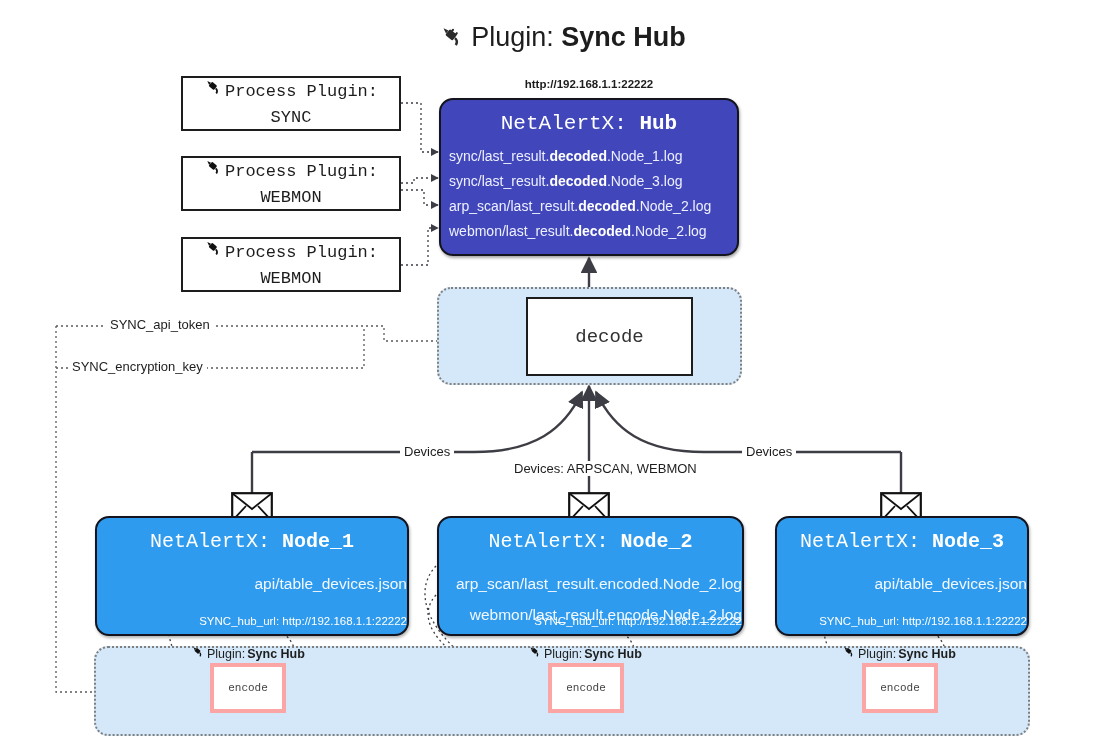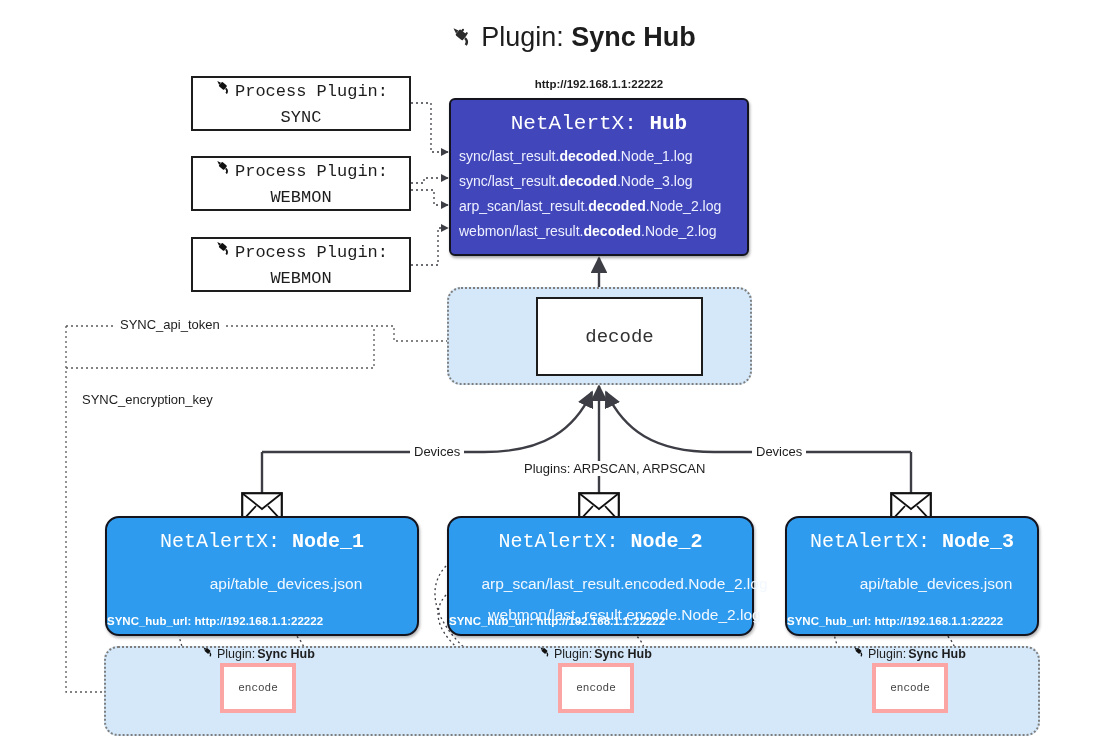--- a/index.html
+++ b/index.html
@@ -1,18 +1,18 @@
 <!DOCTYPE html>
 <html><head>
 <meta charset="utf-8">
 <style>
   html,body{margin:0;padding:0;background:#ffffff;}
   body{width:1117px;height:754px;position:relative;overflow:hidden;
        font-family:"Liberation Sans",sans-serif;color:#1d1d1d;}
-  .stage{position:absolute;left:14px;top:0;width:934px;height:754px;}
+  .stage{position:absolute;left:4px;top:0;width:934px;height:754px;}
   svg.wires{position:absolute;left:0;top:0;width:1117px;height:754px;pointer-events:none;}
 
   
   .title{position:absolute;left:0;top:14px;width:1117px;text-align:center;
          font-size:27px;line-height:46px;white-space:nowrap;}
   .title .plug{display:inline-block;vertical-align:-4px;margin-right:6px;}
   .title .t-light{font-weight:400;}
   .title .t-bold{font-weight:700;}
 
   
@@ -40,24 +40,24 @@
   .decode-box{position:absolute;background:#ffffff;border:2px solid #1d1d1d;
               box-sizing:border-box;display:flex;align-items:center;justify-content:center;
               font-family:"Liberation Mono",monospace;font-size:19px;color:#333;margin-left:20px;}
 
   
   .node{position:absolute;background:#2f9bee;border:2px solid #14141e;border-radius:14px;
         box-sizing:border-box;box-shadow:1px 2px 3px rgba(0,0,0,.3);}
   .node-title{position:absolute;left:0;top:12px;width:100%;text-align:center;
               font-family:"Liberation Mono",monospace;font-size:20px;color:#ffffff;white-space:nowrap;}
   .node-title b{font-weight:700;}
-  .node-lines{position:absolute;left:0;top:50px;width:100%;text-align:center;padding-left:24px;}
+  .node-lines{position:absolute;left:0;top:50px;width:100%;text-align:right;}
   .node-line{color:#f2f8ff;font-size:15.5px;line-height:31px;white-space:nowrap;}
-  .node-foot{position:absolute;left:0;bottom:7px;width:100%;text-align:left;
-             font-size:11.5px;font-weight:700;color:#ffffff;white-space:nowrap;}
+  .node-foot{position:absolute;left:0;bottom:7px;width:100%;text-align:right;
+             font-size:11.5px;font-weight:400;color:#ffffff;white-space:nowrap;}
 
   
   .env{position:absolute;}
 
   
   .sync-band{position:absolute;background:#d4e8fa;border:2px dotted #7f7f7f;
              border-radius:14px;box-sizing:border-box;}
   .enc-box{position:absolute;background:#ffffff;border:4px solid #fca5a5;box-sizing:border-box;
            display:flex;align-items:center;justify-content:center;
            font-family:"Liberation Mono",monospace;font-size:11px;color:#444;}
@@ -186,21 +186,21 @@
           <path d="M16.6 13.2 c3.4 2.6 3.0 6.4 1.0 8.6 l-1.9-1.5 c1.2-1.4 1.4-3.6-0.5-5.3 Z"></path>
         </g>
           </svg>
       </span>
       <span>Process Plugin:</span>
     </div>
     <div class="l2">WEBMON</div>
   </div>
 
   <div class="hub-url" style="left:435px;top:78px;">http://192.168.1.1:22222</div>
-  <div class="hub" style="left:435px;top:98px;width:300px;height:158px;border-radius:6px;">
+  <div class="hub" style="left:435px;top:98px;width:300px;height:158px;">
     <div class="hub-title">
       <span>NetAlertX:</span> <b>Hub</b>
     </div>
     <div class="hub-lines">
       <div class="hub-line">
         <span>sync/last_result.</span><b>decoded</b><span>.Node_1.log</span>
       </div>
       <div class="hub-line">
         <span>sync/last_result.</span><b>decoded</b><span>.Node_3.log</span>
       </div>
@@ -212,25 +212,25 @@
       </div>
     </div>
   </div>
 
   <div class="decode-band" style="left:433px;top:287px;width:305px;height:98px;"></div>
   <div class="decode-box" style="left:502px;top:297px;width:167px;height:79px;">
     <span>decode</span>
   </div>
 
   <div class="elabel" style="left:102px;top:317px;text-align:center;">SYNC_api_token</div>
-  <div class="elabel" style="left:64px;top:359px;margin-top:33px;">SYNC_encryption_key</div>
+  <div class="elabel" style="left:64px;top:359px;">SYNC_encryption_key</div>
 
   <div class="elabel" style="left:396px;top:444px;">Devices</div>
   <div class="elabel" style="left:738px;top:444px;">Devices</div>
-  <div class="elabel" style="left:506px;top:461px;">Plugins: ARPSCAN, ARPSCAN</div>
+  <div class="elabel" style="left:506px;top:461px;">Devices: ARPSCAN, WEBMON</div>
 
   <div class="env" style="left:227px;top:492px;">
     <svg width="42" height="30" viewBox="0 0 42 30">
       <rect x="1.2" y="1.2" width="39.6" height="27.6" fill="#fff" stroke="#111" stroke-width="2.2"></rect>
       <path d="M1.2 1.2 L21 17 L40.8 1.2 M1.2 28.8 L15 14 M40.8 28.8 L27 14" fill="none" stroke="#111" stroke-width="1.8"></path>
     </svg>
   </div>
   <div class="env" style="left:564px;top:492px;">
     <svg width="42" height="30" viewBox="0 0 42 30">
       <rect x="1.2" y="1.2" width="39.6" height="27.6" fill="#fff" stroke="#111" stroke-width="2.2"></rect>

